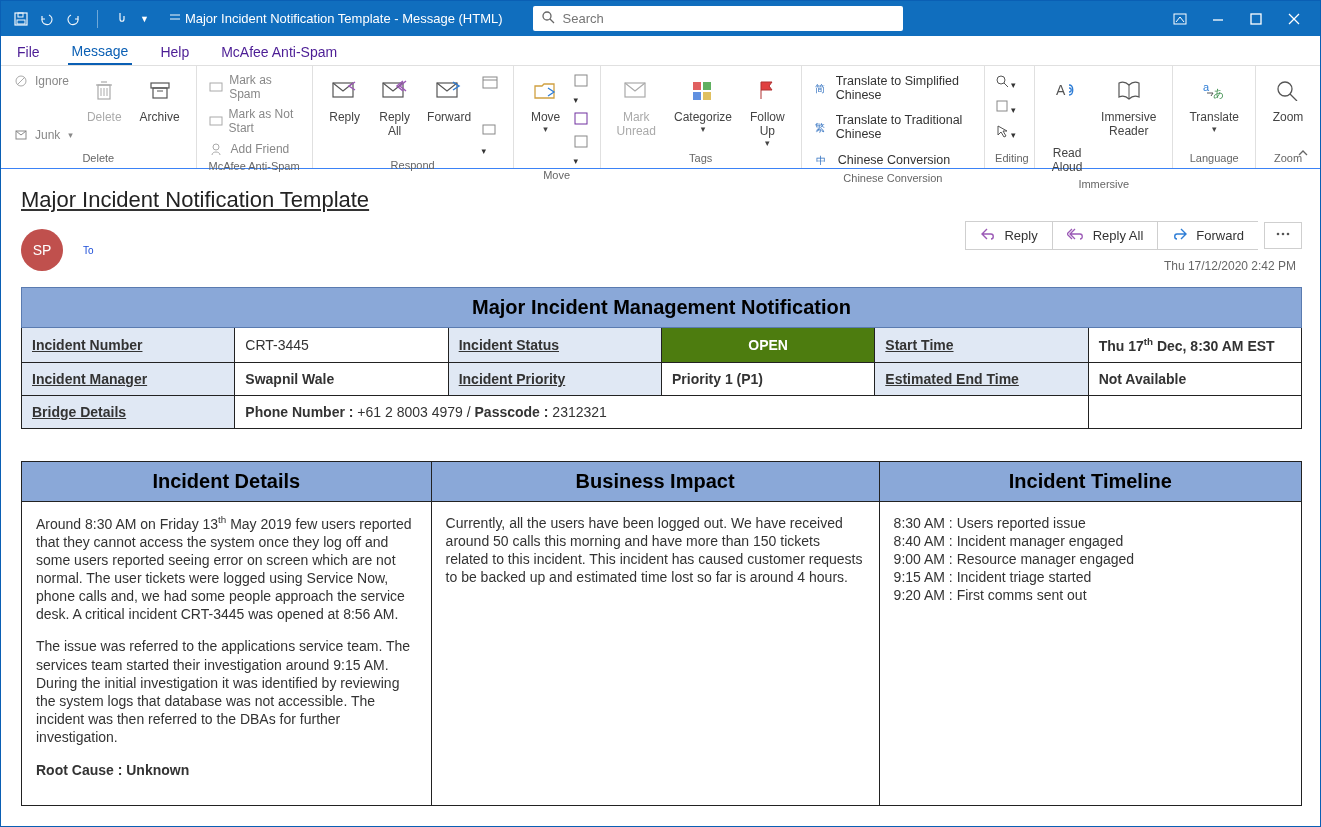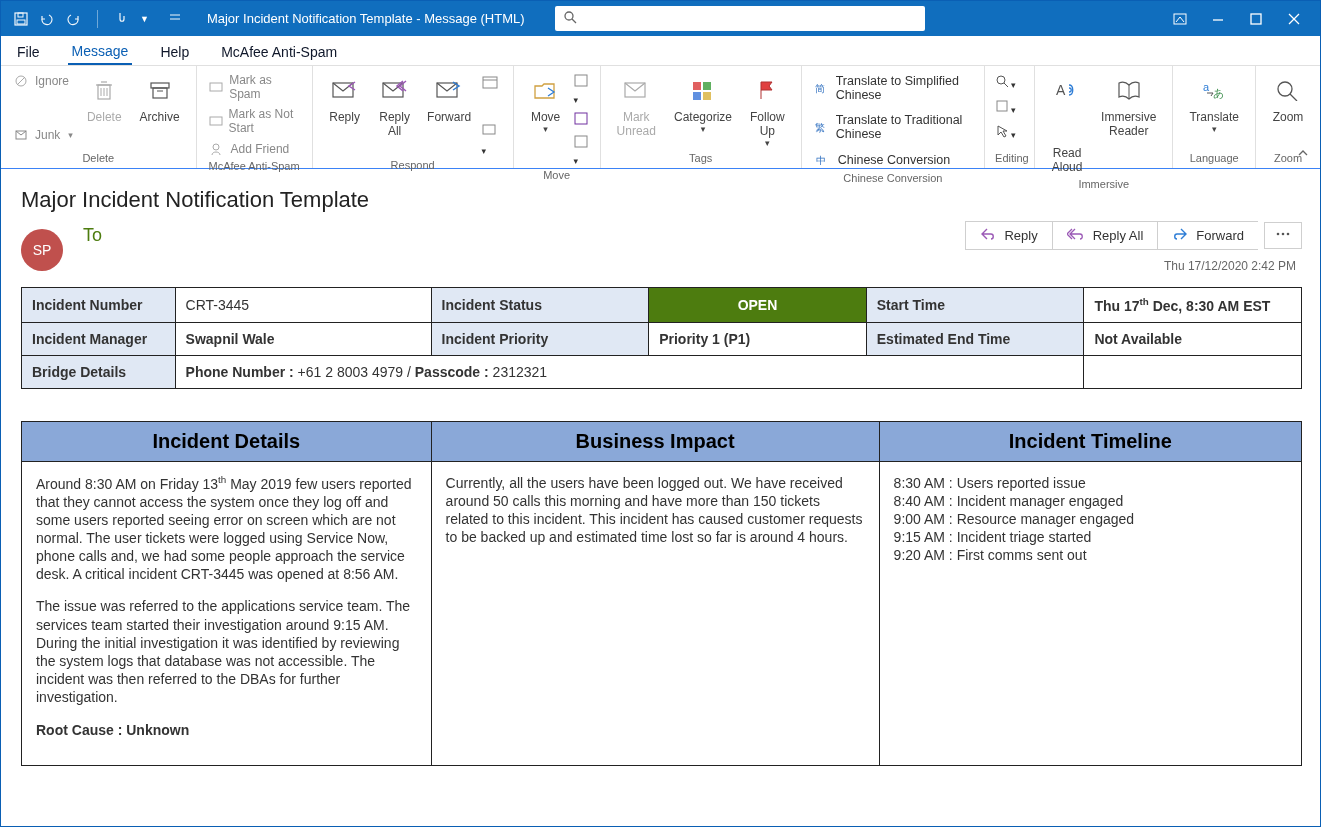--- a/index.html
+++ b/index.html
@@ -1,61 +1,61 @@
 <!DOCTYPE html>
 <html><head>
 <meta charset="utf-8">
 <style>
 * { box-sizing: border-box; margin: 0; padding: 0; }
 body { font-family: "Segoe UI", Arial, sans-serif; font-size: 13px; background: #fff; color: #333; width: 1321px; height: 827px; overflow: hidden; border: 1px solid #0a5fb4; }
 .titlebar { background: #106ebe; color: #fff; height: 35px; display: flex; align-items: center; padding: 0 8px; }
 .titlebar .qat { display: flex; align-items: center; gap: 10px; padding-left: 4px; }
 .titlebar .qat-icon { width: 16px; height: 16px; display: inline-flex; align-items: center; justify-content: center; opacity: 0.95; }
 .titlebar .divider { width: 1px; height: 18px; background: rgba(255,255,255,0.4); margin: 0 6px; }
-.titlebar .title-text { margin-left: 24px; font-size: 13px; white-space: nowrap; }
+.titlebar .title-text { margin-left: 2px; font-size: 13px; white-space: nowrap; }
 .titlebar .search-wrap { margin-left: 30px; flex: 0 0 370px; display: flex; align-items: center; background: #fff; border-radius: 2px; height: 25px; padding: 0 8px; gap: 8px; }
 .titlebar .search-wrap input { border: none; outline: none; font-size: 13px; width: 100%; color: #666; }
 .titlebar .spacer { flex: 1; }
 .titlebar .win-controls { display: flex; gap: 22px; padding-right: 10px; }
 .titlebar .win-icon { width: 16px; height: 16px; display: inline-flex; align-items: center; justify-content: center; }
 
 .menubar { height: 30px; display: flex; align-items: center; padding: 0 12px; gap: 24px; border-bottom: 1px solid #e0e0e0; font-size: 14px; }
-.menubar .menu-item { padding: 6px 4px 4px 4px; cursor: pointer; color: #0f172a; }
+.menubar .menu-item { padding: 6px 4px 4px 4px; cursor: pointer; color: #4c1d95; }
 .menubar .menu-item.active { color: #0a5fb4; border-bottom: 2px solid #0a5fb4; }
 
 .ribbon { height: 103px; display: flex; border-bottom: 1px solid #3b82f6; position: relative; }
 .ribbon-group { border-right: 1px solid #e0e0e0; padding: 4px 10px 2px 10px; display: flex; flex-direction: column; }
 .ribbon-group .group-body { flex: 1; display: flex; align-items: flex-start; gap: 6px; }
 .ribbon-group .group-label { text-align: center; font-size: 11px; color: #666; padding: 2px 0; }
 .rb-big { display: flex; flex-direction: column; align-items: center; justify-content: flex-start; padding: 2px 6px; font-size: 12px; color: #444; min-width: 44px; cursor: pointer; }
 .rb-big.disabled { color: #aaa; }
 .rb-big .icon-slot { width: 32px; height: 32px; margin: 2px 0 4px 0; display: flex; align-items: center; justify-content: center; }
 .rb-small-list { display: flex; flex-direction: column; gap: 4px; padding-top: 2px; }
 .rb-small { display: flex; align-items: center; gap: 6px; font-size: 12px; color: #888; padding: 1px 2px; cursor: pointer; }
 .rb-small .small-icon { width: 16px; height: 16px; display: inline-flex; align-items: center; justify-content: center; }
 .rb-text-item { display: flex; align-items: center; gap: 6px; font-size: 12.5px; color: #333; padding: 2px 2px; cursor: pointer; }
 .rb-text-item .small-icon { width: 18px; height: 16px; display: inline-flex; align-items:center; justify-content:center; }
 .ribbon .collapse-btn { position: absolute; right: 8px; bottom: 6px; width: 16px; height: 16px; cursor: pointer; }
 
-.subject-area { padding: 18px 5px 6px 20px; }
+.subject-area { padding: 18px 5px 6px 20px; text-decoration: underline; }
 .subject-area .subject { font-size: 22px; font-weight: 400; color: #222; }
 .header-row { display: flex; align-items: flex-start; padding: 6px 18px 0 20px; position: relative; }
 .avatar { width: 42px; height: 42px; border-radius: 50%; background: #c0504d; color: #fff; display: flex; align-items: center; justify-content: center; font-size: 14px; margin-right: 20px; margin-top: 4px; }
-.to-field { font-size: 18px; color: #4d7c0f; }
+.to-field { font-size: 10px; color: #1d4ed8; margin-top: 20px; }
 .action-row { position: absolute; right: 18px; top: 2px; display: flex; align-items: center; }
 .action-btn { border: 1px solid #cfcfcf; padding: 5px 14px; font-size: 13px; color: #333; display: flex; align-items: center; gap: 8px; cursor: pointer; background: #fff; border-right: none; }
 .action-btn:last-of-type { border-right: 1px solid #cfcfcf; }
 .action-more { border: 1px solid #cfcfcf; padding: 5px 10px; margin-left: 6px; cursor: pointer; }
 .timestamp { position: absolute; right: 24px; top: 40px; font-size: 12px; color: #666; }
 
 .email-body { padding: 16px 18px 10px 20px; overflow: auto; height: 560px; }
 .tbl1 { width: 100%; border-collapse: collapse; table-layout: fixed; }
 .tbl1 .title-row td { background: #8aa8d8; color: #000; font-size: 20px; font-weight: bold; text-align: center; padding: 8px; border: 1px solid #5a7bb0; }
 .tbl1 td { border: 1px solid #222; padding: 8px 10px; font-size: 14px; }
-.tbl1 .key { background: #e0e8f4; font-weight: bold; }
+.tbl1 .key { background: #e0e8f4; font-weight: bold; text-decoration: underline; }
 .tbl1 .red { background: #4d7c0f; color: #fff; font-weight: bold; text-align: center; }
 
 .tbl2 { width: 100%; border-collapse: collapse; margin-top: 32px; table-layout: fixed; }
 .tbl2 th { background: #8aa8d8; color: #000; font-size: 20px; font-weight: bold; text-align: center; padding: 8px; border: 1px solid #222; }
 .tbl2 td { border: 1px solid #222; padding: 12px 14px; font-size: 14px; vertical-align: top; line-height: 1.3; }
 .tbl2 td p { margin-bottom: 14px; }
 sup { font-size: 0.7em; }
 </style>
 </head>
 <body>
@@ -94,20 +94,21 @@
           <line x1="2" y1="7" x2="12" y2="7" stroke="#fff"></line>
         </svg>
       </span>
   </div>
   <div class="title-text">Major Incident Notification Template  -  Message (HTML)</div>
   <div class="search-wrap">
     <span><svg width="14" height="14" viewBox="0 0 14 14">
           <circle cx="6" cy="6" r="4" fill="none" stroke="#666" stroke-width="1.3"></circle>
           <line x1="9" y1="9" x2="13" y2="13" stroke="#666" stroke-width="1.3"></line>
         </svg></span>
+    <input type="text" placeholder="Search" style="">
   </div>
   <div class="spacer"></div>
   <div class="win-controls">
     <span class="win-icon">
         <svg width="14" height="14" viewBox="0 0 14 14">
           <rect x="1" y="2" width="12" height="10" fill="none" stroke="#fff"></rect>
           <polyline points="3,10 7,5 11,10" fill="none" stroke="#fff"></polyline>
         </svg>
       </span>
     <span class="win-icon">
@@ -479,20 +480,23 @@
           <circle cx="8" cy="6" r="1.3" fill="#555"></circle>
           <circle cx="13" cy="6" r="1.3" fill="#555"></circle>
         </svg></div>
   </div>
   <div class="timestamp">Thu 17/12/2020 2:42 PM</div>
 </div>
 
 <div class="email-body">
   <table class="tbl1">
     <tbody>
+        <tr class="title-row">
+          <td colspan="6">Major Incident Management Notification</td>
+        </tr>
     <tr>
       <td class="key" style="width:12%;">Incident Number</td>
       <td style="width:20%;">CRT-3445</td>
       <td class="key" style="width:17%;">Incident Status</td>
       <td class="red" style="width:17%;">OPEN</td>
       <td class="key" style="width:17%;">Start Time</td>
       <td style="width:17%;"><b><span>Thu 17</span><sup>th</sup><span> Dec, 8:30 AM EST</span></b></td>
     </tr>
     <tr>
       <td class="key">Incident Manager</td>

